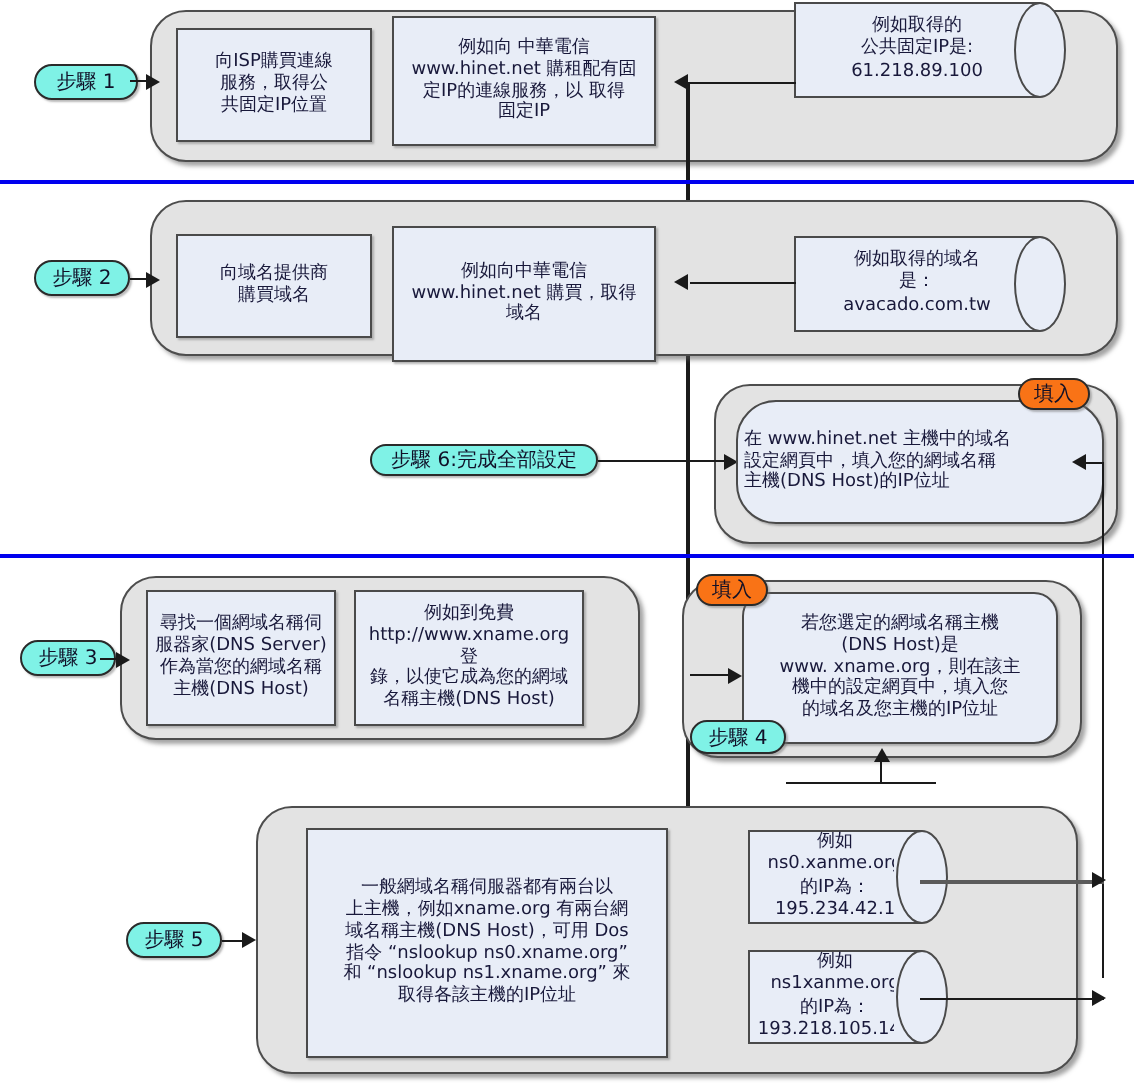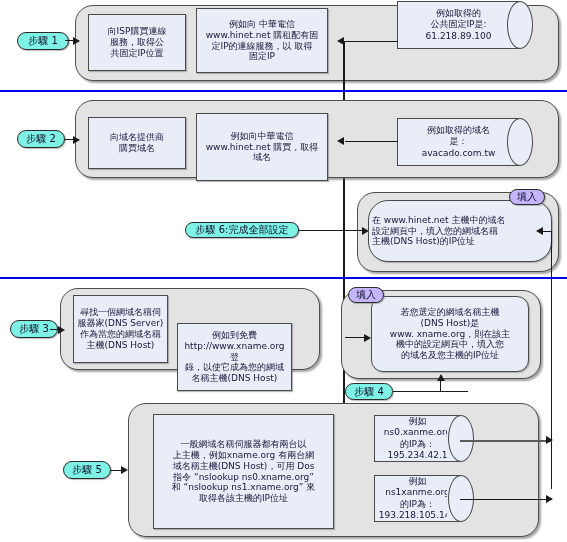--- a/index.html
+++ b/index.html
@@ -54,21 +54,21 @@
     justify-content: center;
     text-align: center;
     color: #101028;
     font-size: 10px;
     white-space: nowrap;
     box-shadow: 1px 1px 1px rgba(120,120,120,0.5);
   }
 
   
   .filltag {
-    background: #c4b5fd;
+    background: #f97316;
     border: 1px solid #2a2a2a;
     border-radius: 999px;
     display: flex;
     align-items: flex-end;
     justify-content: center;
     color: #101028;
     font-size: 10px;
     white-space: nowrap;
     z-index: 6;
     box-shadow: 1px 1px 1px rgba(120,120,120,0.5);
@@ -258,21 +258,21 @@
 
   <div class="abs procbox t9" style="left:73px; top:295px; width:95px; height:68px;">
     <div class="inner">
       <div>尋找一個網域名稱伺</div>
       <div>服器家(DNS Server)</div>
       <div>作為當您的網域名稱</div>
       <div>主機(DNS Host)</div>
     </div>
   </div>
 
-  <div class="abs procbox t9" style="left:177px; top:295px; width:115px; height:68px;margin-top:28px;">
+  <div class="abs procbox t9" style="left:177px; top:295px; width:115px; height:68px;">
     <div class="inner">
       <div>例如到免費</div>
       <div>http://www.xname.org 登</div>
       <div>錄，以使它成為您的網域</div>
       <div>名稱主機(DNS Host)</div>
     </div>
   </div>
 
   <div class="abs group" style="left:341px; top:290px; width:200px; height:89px;"></div>
 
@@ -286,21 +286,21 @@
       <div>(DNS Host)是</div>
       <div>www. xname.org，則在該主</div>
       <div>機中的設定網頁中，填入您</div>
       <div>的域名及您主機的IP位址</div>
     </div>
   </div>
 
   <div class="abs hline" style="left:345px; top:337px; width:22px;"></div>
   <div class="abs arrow-r" style="left:364px; top:334px;"></div>
 
-  <div class="abs steppill" style="left:345px; top:383px; width:48px; height:17px;">
+  <div class="abs steppill" style="left:345px; top:360px; width:48px; height:17px;">
     <span>步驟 4</span>
   </div>
   <div class="abs hline" style="left:393px; top:391px; width:75px;"></div>
   <div class="abs vline" style="left:440px; top:380px; width:1px; height:12px;"></div>
   <div class="abs arrow-u" style="left:437px; top:374px;"></div>
 
   <div class="abs group" style="left:128px; top:403px; width:411px; height:134px;"></div>
 
   <div class="abs steppill" style="left:63px; top:461px; width:48px; height:18px;">
     <span>步驟 5</span>

